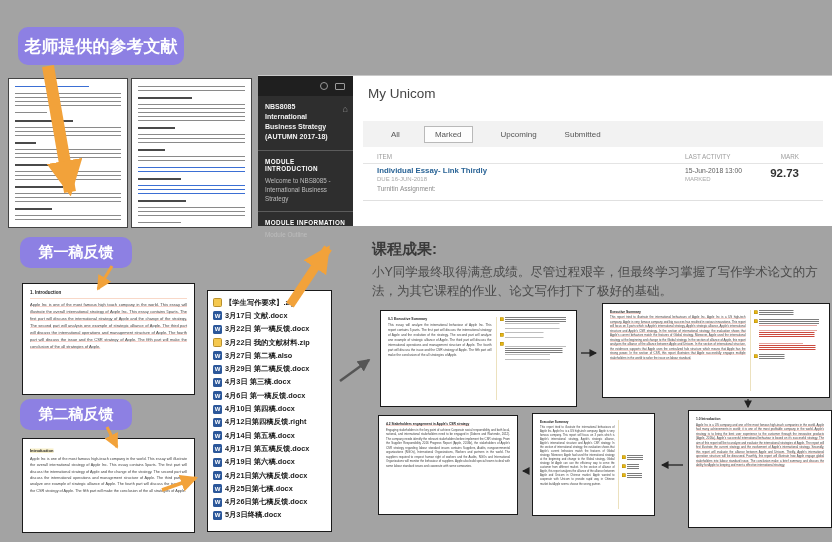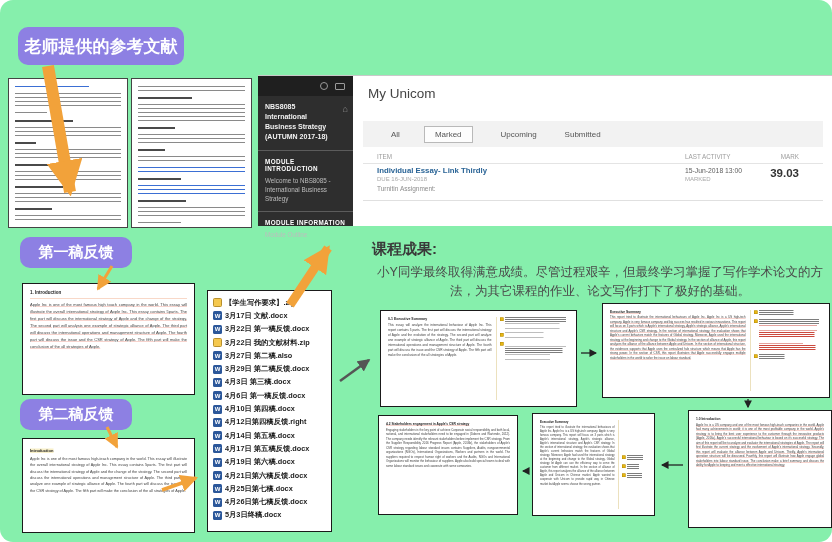--- a/index.html
+++ b/index.html
@@ -1,17 +1,17 @@
 <!DOCTYPE html>
 <html><head>
 <meta charset="utf-8">
 <style>
   * { margin:0; padding:0; box-sizing:border-box; }
   body { font-family:"Liberation Sans", sans-serif; background:#fff; }
-  #canvas { position:relative; width:832px; height:542px; background:#86efac; overflow:hidden;border-radius:13px; }
+  #canvas { position:relative; width:832px; height:542px; background:#a3a3a3; overflow:hidden; }
 
   
   .pill { position:absolute; background:#8d80e3; color:#fff; border-radius:10px;
           display:flex; align-items:center; justify-content:center; font-weight:bold; }
   .pill.big { left:18px; top:27px; width:166px; height:38px; font-size:17px; }
   .pill.sm1 { left:20px; top:237px; width:112px; height:31px; font-size:15px; }
   .pill.sm2 { left:20px; top:399px; width:112px; height:31px; font-size:15px; }
 
   
   .doc { position:absolute; background:#fff; border:1.5px solid #1a1a1a; overflow:hidden; }
@@ -66,21 +66,21 @@
   #mrow-due { position:absolute; left:14px; top:10px; font-size:6px; color:#a8a8a8; }
   #mrow-type { position:absolute; left:14px; top:19px; font-size:6.5px; color:#8c8c8c; }
   #mrow-last { position:absolute; left:322px; top:1px; font-size:6.8px; color:#5e5e5e; }
   #mrow-status { position:absolute; left:322px; top:10px; font-size:6px; color:#a8a8a8; }
   #mrow-mark { position:absolute; right:24px; top:1px; font-size:11.5px; font-weight:bold; color:#333; }
   #mrow-line { position:absolute; left:10px; top:124px; width:460px; border-top:1px solid #e0e0e0; }
 
   
   #outcome { position:absolute; left:372px; top:240px; width:456px; }
   #outcome-h { font-size:15px; font-weight:bold; color:#3a3a3a; margin-bottom:4px; }
-  #outcome-b { font-size:12.5px; color:#4a4a4a; line-height:1.55;text-align:center; }
+  #outcome-b { font-size:12.5px; color:#4a4a4a; line-height:1.55; }
 
   
   #filelist { position:absolute; left:207px; top:290px; width:125px; height:242px; background:#fff;
               border:1.5px solid #1a1a1a; padding:5px 0 0 5px; }
   .frow { display:flex; align-items:center; gap:3px; height:13.3px; cursor:pointer; }
   .fico { width:9px; height:9px; flex:0 0 9px; display:flex; align-items:center; justify-content:center;
           font-size:6px; font-weight:bold; border-radius:1.5px; }
   .fico.word { background:#2b579a; color:#fff; }
   .fico.zip  { background:#f5c84e; border:1px solid #b8902e; }
   .fname { font-size:7.3px; font-weight:600; color:#1c1c1c; white-space:nowrap; }
@@ -158,21 +158,21 @@
         <span id="col-item">ITEM</span>
         <span id="col-last">LAST ACTIVITY</span>
         <span id="col-mark">MARK</span>
       </div>
       <div id="mrow">
         <span id="mrow-title">Individual Essay- Link Thirdly</span>
         <span id="mrow-due">DUE 16-JUN-2018</span>
         <span id="mrow-type">Turnitin Assignment:</span>
         <span id="mrow-last">15-Jun-2018 13:00</span>
         <span id="mrow-status">MARKED</span>
-        <span id="mrow-mark">39.03</span>
+        <span id="mrow-mark">92.73</span>
       </div>
       <div id="mrow-line"></div>
     </div>
   </div>
 
   <div class="doc" style="left:22px; top:283px; width:173px; height:112px;">
     <div class="tiny">
       <div class="doc-h" style="font-size:9px; margin-bottom:6px;">1. Introduction</div>
       <div style="border-top:1px solid #f0b090; margin-bottom:5px;"></div>
       <div class="doc-b marked" style="font-size:8px; line-height:1.75;">Apple Inc is one of the most famous high touch company in the world. This essay will illustrate the overall international strategy of Apple Inc. This essay contains 5parts. The first part will discuss the international strategy of Apple and the change of the strategy. The second part will analysis one example of strategic alliance of Apple. The third part will discuss the international operations and management structure of Apple. The fourth part will discuss the issue and the CSR strategy of Apple. The fifth part will make the conclusion of the all strategies of Apple.</div>

